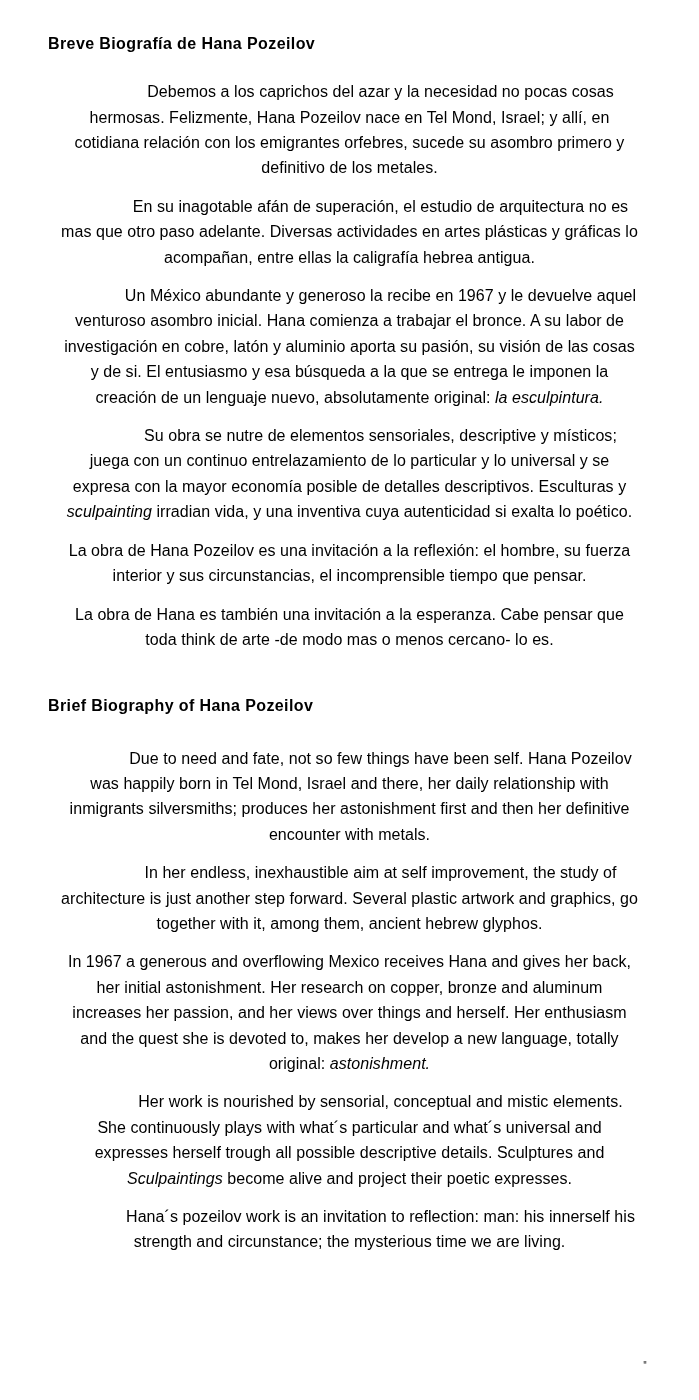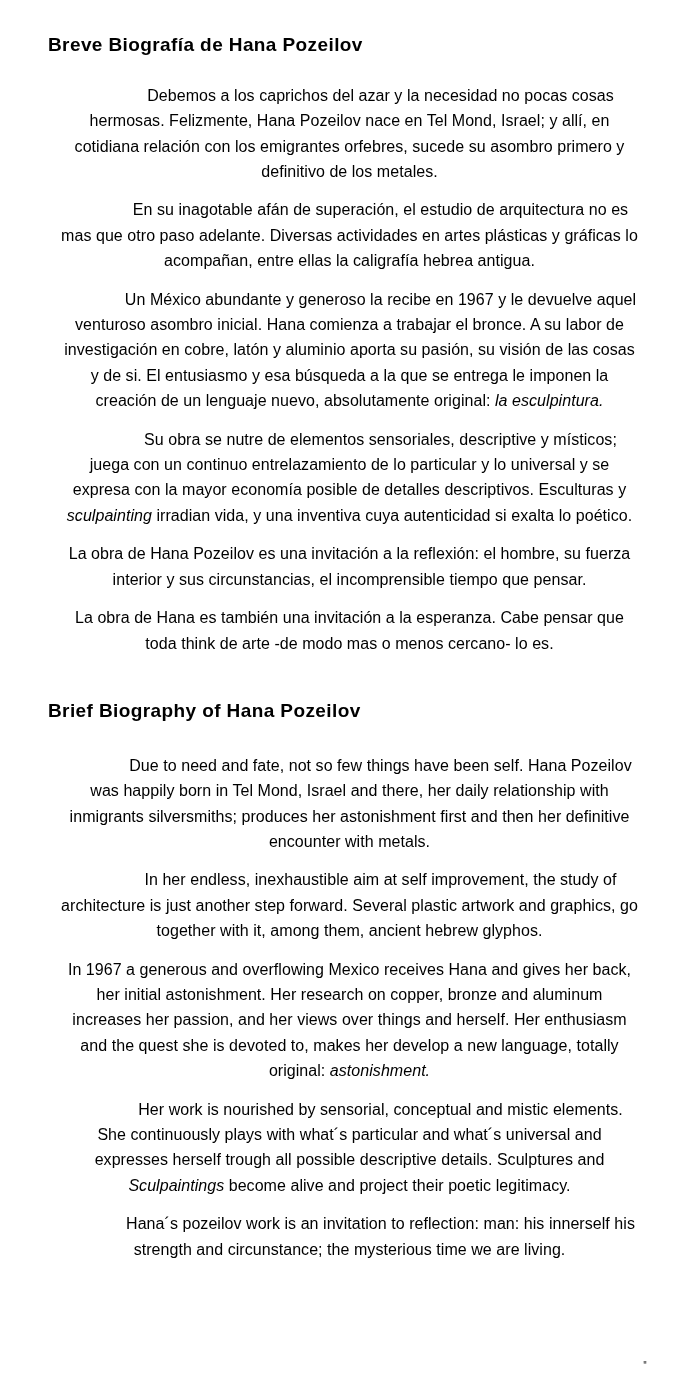--- a/index.html
+++ b/index.html
@@ -15,21 +15,21 @@
     overflow: hidden;
   }
   .page {
     position: relative;
     width: 699px;
     height: 1400px;
     box-sizing: border-box;
     padding: 34px 48px 0 48px;
   }
   .section-title {
-    font-size: 19px;
+    font-size: 16px;
     font-weight: bold;
     letter-spacing: 0.4px;
     line-height: 1.2;
     margin: 0 0 26px 0;
   }
   .section-title.second {
     margin-top: 44px;
     margin-bottom: 30px;
   }
   .para {
@@ -72,19 +72,19 @@
       <p class="para"><span>La obra de Hana Pozeilov es una invitación a la reflexión: el hombre, su fuerza interior y sus circunstancias, el incomprensible tiempo que pensar.</span></p>
       <p class="para"><span>La obra de Hana es también una invitación a la esperanza. Cabe pensar que toda think de arte -de modo mas o menos cercano- lo es.</span></p>
     </div>
 
   <h1 class="section-title second">Brief Biography of Hana Pozeilov</h1>
 
   <div id="english-body">
       <p class="para indent"><span>Due to need and fate, not so few things have been self. Hana Pozeilov was happily born in Tel Mond, Israel and there, her daily relationship with inmigrants silversmiths; produces her astonishment first and then her definitive encounter with metals.</span></p>
       <p class="para indent"><span>In her endless, inexhaustible aim at self improvement, the study of architecture is just another step forward. Several plastic artwork and graphics, go together with it, among them, ancient hebrew glyphos.</span></p>
       <p class="para"><span>In 1967 a generous and overflowing Mexico receives Hana and gives her back, her initial astonishment. Her research on copper, bronze and aluminum increases her passion, and her views over things and herself. Her enthusiasm and the quest she is devoted to, makes her develop a new language, totally original: </span><em>astonishment.</em></p>
-      <p class="para indent"><span>Her work is nourished by sensorial, conceptual and mistic elements. She continuously plays with what´s particular and what´s universal and expresses herself trough all possible descriptive details. Sculptures and </span><em>Sculpaintings</em><span> become alive and project their poetic legitimacy.</span></p>
+      <p class="para indent"><span>Her work is nourished by sensorial, conceptual and mistic elements. She continuously plays with what´s particular and what´s universal and expresses herself trough all possible descriptive details. Sculptures and </span><em>Sculpaintings</em><span> become alive and project their poetic expresses.</span></p>
       <p class="para indent"><span>Hana´s pozeilov work is an invitation to reflection: man: his innerself his strength and circunstance; the mysterious time we are living.</span></p>
     </div>
 
   <div class="artifact">''</div>
 
 </div>
 
 </body></html>

